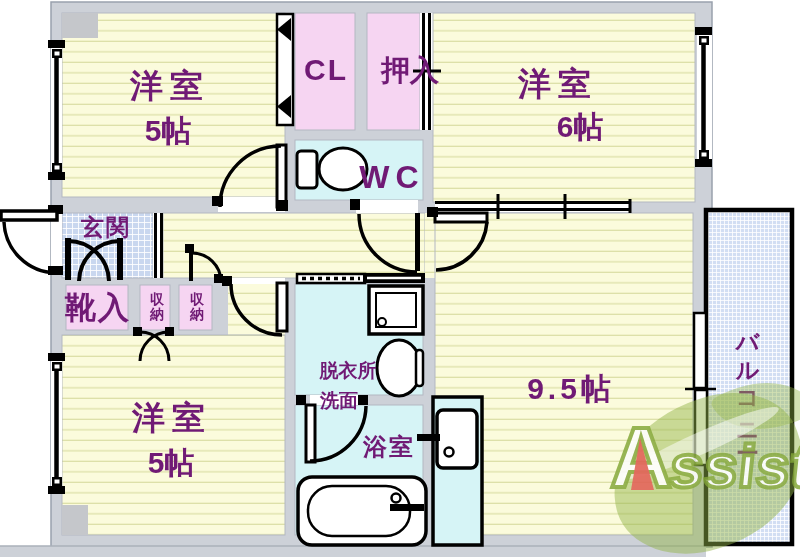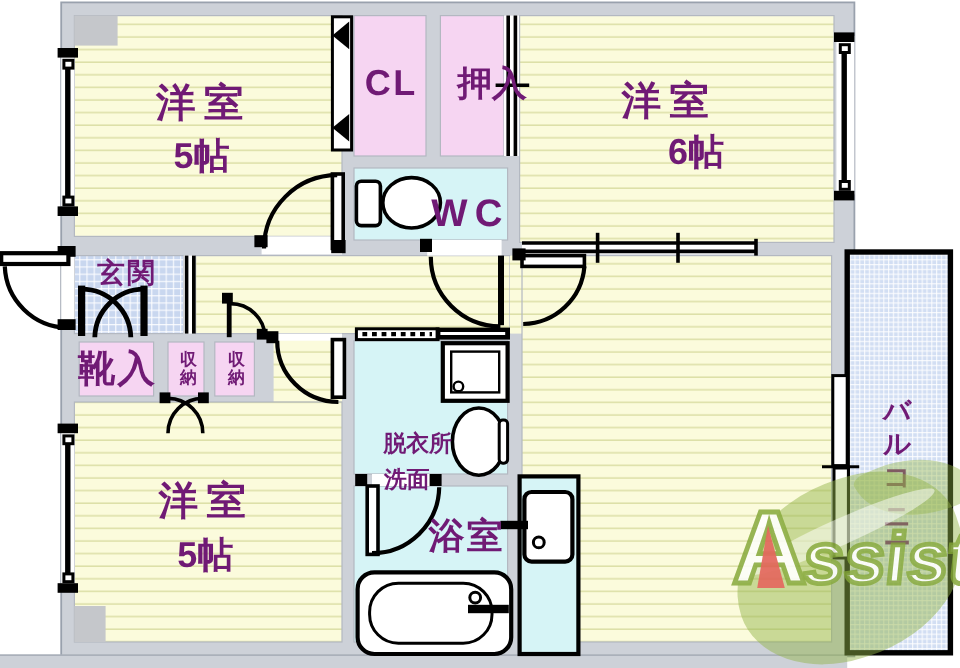--- a/index.html
+++ b/index.html
@@ -248,21 +248,22 @@
 <div class="lbl" style="left:580px;top:127px;font-size:30px;">6帖</div>
 <div class="lbl" style="left:392px;top:178px;font-size:32px;letter-spacing:6px;">WC</div>
 <div class="lbl" style="left:106px;top:227px;font-size:23px;letter-spacing:2px;text-align:right;">玄関</div>
 <div class="lbl" style="left:98px;top:308px;font-size:31px;letter-spacing:2px;">靴入</div>
 <div class="lbl stacked" style="left:156px;top:307px;font-size:14px;width:16px;">収納</div>
 <div class="lbl stacked" style="left:196px;top:307px;font-size:14px;width:16px;">収納</div>
 <div class="lbl" style="left:172px;top:418px;font-size:33px;letter-spacing:7px;">洋室</div>
 <div class="lbl" style="left:171px;top:463px;font-size:30px;">5帖</div>
 <div class="lbl" style="left:339px;top:354px;font-size:19px;margin-top:47px;">洗面</div>
 <div class="lbl" style="left:348px;top:371px;font-size:19px;">脱衣所</div>
-<div class="lbl" style="left:389px;top:447px;font-size:30px;letter-spacing:2px;">浴室</div>
+<div class="lbl" style="left:389px;top:447px;font-size:24px;letter-spacing:2px;">浴室</div>
+<div class="lbl" style="left:571px;top:389px;font-size:30px;letter-spacing:4px;">9.5帖</div>
 <div class="lbl vert" style="left:748px;top:380px;font-size:23px;letter-spacing:5px;">バルコニー</div>
 
 <div class="logo">
   <div class="leaf"></div>
   <div class="leaf-tip"></div>
   <div class="swoosh"></div>
   <div class="logo-text">
     <span class="logo-a">A</span>
         <span class="logo-rest">ssist</span>
   </div>

